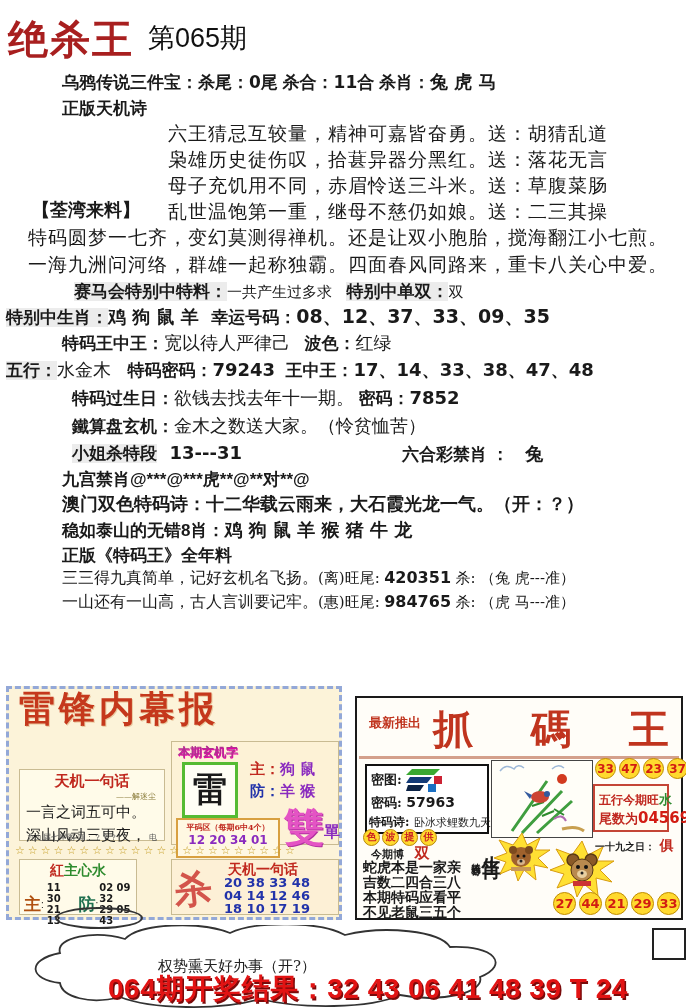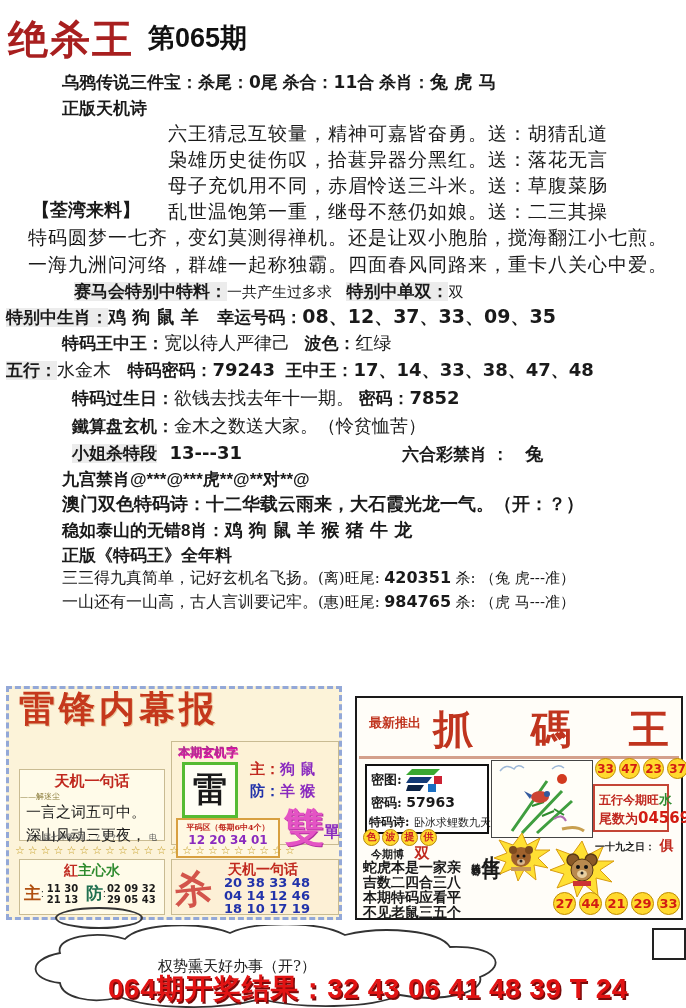--- a/index.html
+++ b/index.html
@@ -7,21 +7,21 @@
         font-family:"Liberation Sans",sans-serif;color:#1a1a1a;}
   .abs{position:absolute;white-space:nowrap;}
   .serif{font-family:"DejaVu Serif",serif;}
   .mono-num{font-family:"DejaVu Sans",sans-serif;font-weight:bold;}
   .b{font-weight:bold;}
   .red{color:#c0281e;}
   .green{color:#2e8b2e;}
   .blue{color:#2233aa;}
   .purple{color:#8a2bbf;}
   .title-red{font-family:"DejaVu Serif",serif;font-size:40px;font-weight:bold;color:#a81f1f;letter-spacing:2px;}
-  .title-issue{font-family:"Liberation Sans",sans-serif;font-size:27px;font-weight:bold;color:#111;margin-left:14px;vertical-align:6px;}
+  .title-issue{font-family:"Liberation Sans",sans-serif;font-size:27px;font-weight:normal;color:#111;margin-left:14px;vertical-align:6px;}
   .doc-label{font-weight:bold;font-size:17px;font-family:"Liberation Sans",sans-serif;}
   .doc-serif{font-family:"DejaVu Serif",serif;font-size:18px;}
   .hl{background:#ececec;}
   .poem-line{font-family:"DejaVu Serif",serif;font-size:19px;line-height:26px;letter-spacing:1px;}
   
   #leifeng{position:absolute;left:6px;top:686px;width:336px;height:234px;
            background:#fcf3d9;border:3px dashed #93a8d8;box-sizing:border-box;}
   .lf-box{position:absolute;background:#fffbe9;border:1px solid #c9bb92;box-sizing:border-box;}
   .lf-title{font-family:"DejaVu Serif",serif;font-size:36px;font-weight:bold;color:#c5381c;letter-spacing:4px;text-shadow:1px 1px 0 #e9c9a0;}
   .tri-down{width:0;height:0;border-left:9px solid transparent;border-right:9px solid transparent;border-top:10px solid #cc4433;}
@@ -75,21 +75,21 @@
     <div class="poem-line" style="line-height:27px">一海九洲问河络，群雄一起称独霸。四面春风同路来，重卡八关心中爱。</div>
   </div>
 
   <div class="abs" style="left:74px;top:280px;font-size:16px">
     <span class="doc-label serif b hl">赛马会特别中特料：</span><span class="doc-serif" style="font-size:15px">一共产生过多求</span>
     <span class="doc-label serif b hl" style="margin-left:10px">特别中单双：</span><span class="doc-serif" style="font-size:15px">双</span>
   </div>
 
   <div class="abs" style="left:6px;top:304px">
     <span class="doc-label serif b hl">特别中生肖：</span><span class="doc-serif b">鸡  狗  鼠  羊</span>
-    <span class="doc-label serif b" style="margin-left:14px">幸运号码：</span><span class="mono-num" style="font-size:19px">08、12、37、33、09、35</span>
+    <span class="doc-label serif b" style="margin-left:8px">幸运号码：</span><span class="mono-num" style="font-size:19px">08、12、37、33、09、35</span>
   </div>
 
   <div class="abs" style="left:62px;top:331px">
     <span class="doc-label serif b">特码王中王：</span><span class="doc-serif">宽以待人严律己</span>
     <span class="doc-label serif b" style="margin-left:10px">波色：</span><span class="doc-serif">红绿</span>
   </div>
 
   <div class="abs" style="left:6px;top:358px">
     <span class="doc-label serif b hl">五行：</span><span class="doc-serif">水金木</span>
     <span class="doc-label serif b" style="margin-left:12px">特码密码：</span><span class="mono-num" style="font-size:18px">79243</span>
@@ -140,21 +140,21 @@
   </div>
 
   <div id="leifeng">
     <div class="abs lf-title" style="left:10px;top:-4px">雷锋内幕报</div>
     <div class="abs tri-down" style="right:6px;top:66px"></div>
 
     <div class="lf-box" style="left:10px;top:80px;width:146px;height:72px">
       <div style="text-align:center;margin-top:2px">
         <span class="serif b red" style="font-size:15px">天机一句话</span>
       </div>
-      <div style="padding-right:8px;font-size:8px;color:#8a7b3a" class="serif">——解迷尘</div>
+      <div style="text-align:right;padding-right:8px;font-size:8px;color:#8a7b3a" class="serif">——解迷尘</div>
       <div class="serif" style="font-size:15px;line-height:21px;padding-left:6px">一言之词五可中。</div>
       <div class="serif" style="font-size:15px;line-height:21px;padding-left:6px;margin-top:2px">深山风动三更夜，</div>
     </div>
     <div class="abs serif" style="left:18px;top:143px;font-size:8px;color:#555">九九届七星图 期：？？？</div>
     <div class="abs serif" style="left:140px;top:143px;font-size:8px;color:#555">电</div>
 
     <div class="lf-box" style="left:162px;top:52px;width:168px;height:104px;background:#fdf2d6">
       <div class="abs serif b" style="left:6px;top:2px;font-size:12px;color:#b03090;text-shadow:0.5px 0.5px 0 #e0a">本期玄机字</div>
       <div class="abs" style="left:10px;top:20px;width:50px;height:50px;border:3px solid #55bb33;background:#fffef5;display:flex;align-items:center;justify-content:center">
         <span class="serif b" style="font-size:34px">雷</span>
@@ -168,21 +168,21 @@
       <div class="abs" style="left:4px;top:76px;width:100px;height:36px;border:2px solid #d8a040;background:#fff8e2;text-align:center">
         <div class="serif b red" style="font-size:8px;margin-top:2px">平码区（每期6中4个）</div>
         <div class="mono-num purple" style="font-size:12px">12  20  34  01</div>
       </div>
       <div class="abs serif b" style="left:112px;top:58px;font-size:40px;color:#e454c4;text-shadow:1px 1px 0 #b12fa0">雙</div>
       <div class="abs serif b purple" style="left:152px;top:80px;font-size:16px">單</div>
     </div>
 
     <div class="abs star-row" style="left:6px;top:155px">☆☆☆☆☆☆☆☆☆☆☆☆☆☆☆☆☆☆☆☆☆☆</div>
 
-    <div class="lf-box" style="left:10px;top:170px;width:146px;height:56px">
+    <div class="lf-box" style="left:10px;top:170px;width:118px;height:56px">
       <div style="text-align:center;margin-top:1px">
         <span class="serif b red" style="font-size:14px">紅</span><span class="serif b green" style="font-size:14px">主心水</span>
       </div>
       <div style="display:flex;align-items:center;margin-top:2px">
         <span class="serif b" style="font-size:17px;color:#b05010;margin-left:4px">主</span>
         <span style="font-size:10px">:</span>
         <span style="display:inline-block;margin-left:3px">
           <span class="mono-num" style="display:block;font-size:10px">11 30</span>
           <span class="mono-num" style="display:block;font-size:10px">21 13</span>
         </span>

